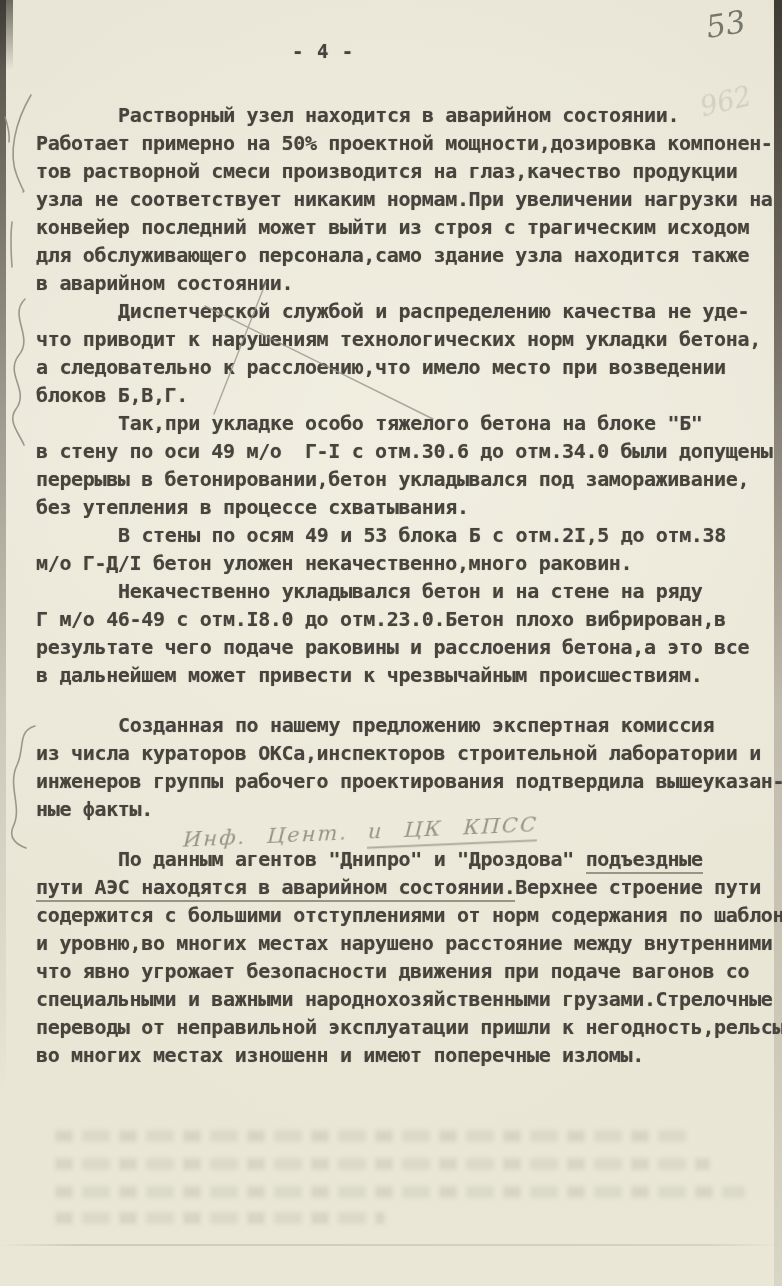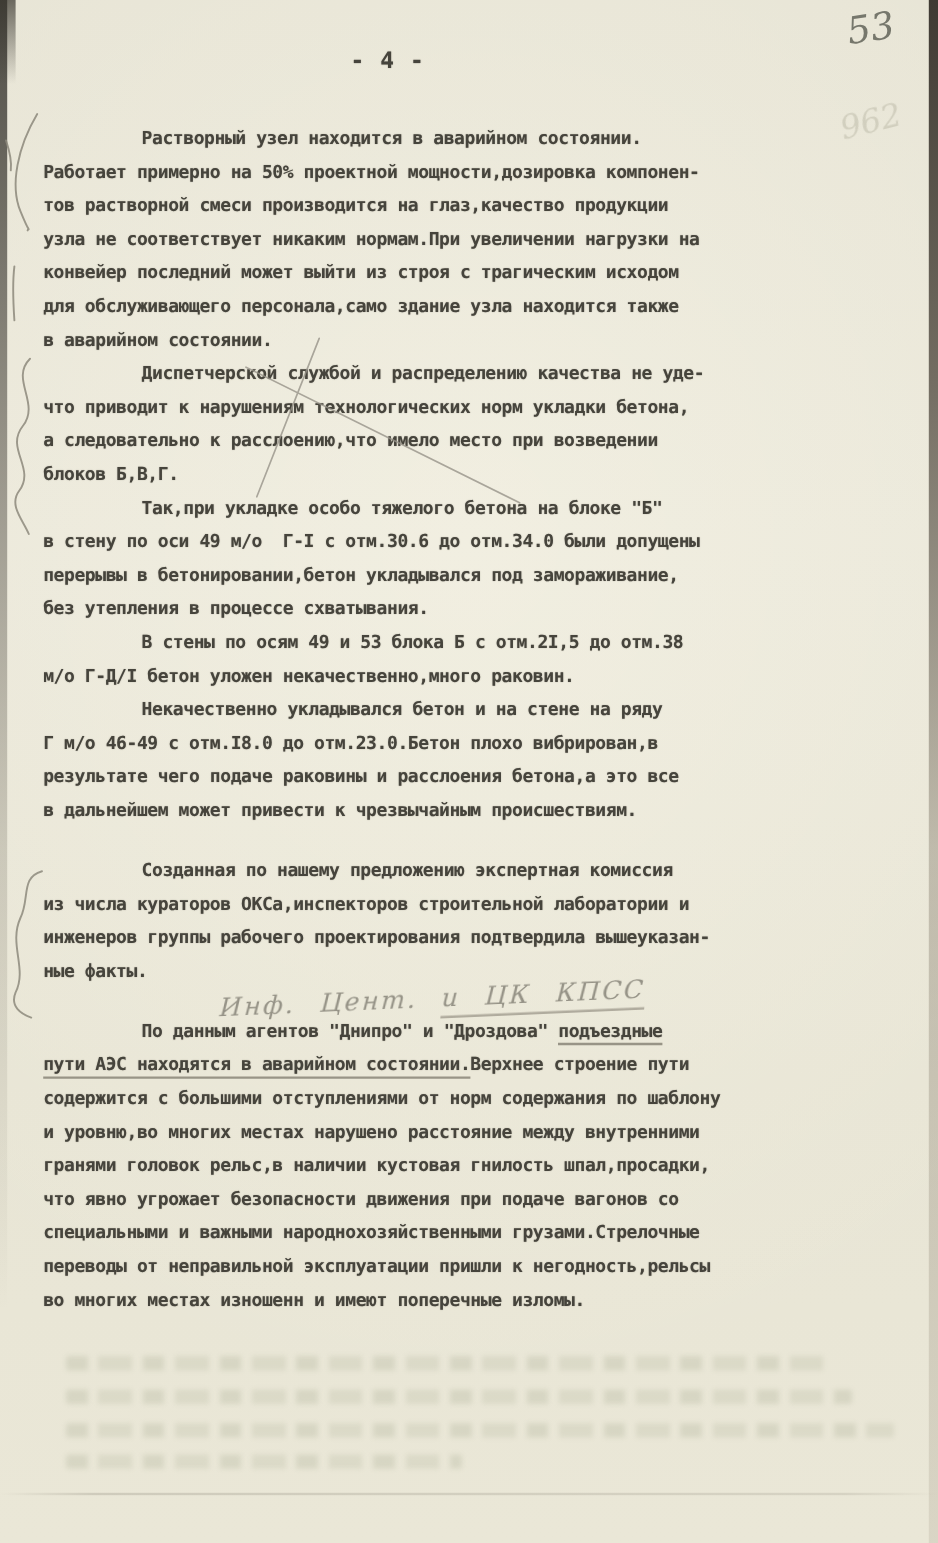--- a/index.html
+++ b/index.html
@@ -13,21 +13,21 @@
   .typed { font-weight:bold; color:#46443c; text-shadow:0 0 1px rgba(70,67,58,.45); }
   .page-number { position:absolute; left:292px; top:40px; font-size:19px; letter-spacing:1px; }
   .corner-number {
     position:absolute; left:706px; top:6px; font-family:"DejaVu Serif","Liberation Serif",serif;
     font-style:italic; font-size:31px; color:#63645a; transform:rotate(-9deg); opacity:.85;
   }
   .ghost-number {
     position:absolute; left:700px; top:86px; font-family:"DejaVu Serif","Liberation Serif",serif;
     font-style:italic; font-size:27px; color:#a6a490; opacity:.35; filter:blur(.6px); transform:rotate(-14deg);
   }
-  .text-body { position:absolute; left:36px; top:101px; width:740px; font-size:15px; letter-spacing:-.35px; }
+  .text-body { position:absolute; left:36px; top:101px; width:740px; font-size:20px; letter-spacing:-.35px; }
   .line { height:28px; line-height:28px; white-space:pre; }
   .line.indent { padding-left:82px; }
   .gap { height:22px; }
   .pencil-underline { border-bottom:2px solid rgba(108,103,90,.65); padding-bottom:1px; }
   .annotation {
     position:absolute; left:183px; top:820px; white-space:nowrap;
     font-family:"DejaVu Serif","Liberation Serif",serif; font-style:italic;
     font-size:21px; color:rgba(97,94,84,.62); letter-spacing:2px; word-spacing:12px;
     transform:rotate(-2.5deg) skewX(-6deg); filter:blur(.3px);
   }
@@ -87,21 +87,20 @@
       <div class="gap"></div>
       <div class="line indent"><span>Созданная по нашему предложению экспертная комиссия</span></div>
       <div class="line"><span>из числа кураторов ОКСа,инспекторов строительной лаборатории и</span></div>
       <div class="line"><span>инженеров группы рабочего проектирования подтвердила вышеуказан-</span></div>
       <div class="line"><span>ные факты.</span></div>
       <div class="gap"></div>
       <div class="line indent"><span>По данным агентов "Днипро" и "Дроздова" </span><span class="pencil-underline">подъездные</span></div>
       <div class="line"><span class="pencil-underline">пути АЭС находятся в аварийном состоянии.</span><span>Верхнее строение пути</span></div>
       <div class="line"><span>содержится с большими отступлениями от норм содержания по шаблону</span></div>
       <div class="line"><span>и уровню,во многих местах нарушено расстояние между внутренними</span></div>
-      <div class="line"><span>гранями головок рельс,в наличии кустовая гнилость шпал,просадки,</span></div>
       <div class="line"><span>что явно угрожает безопасности движения при подаче вагонов со</span></div>
       <div class="line"><span>специальными и важными народнохозяйственными грузами.Стрелочные</span></div>
       <div class="line"><span>переводы от неправильной эксплуатации пришли к негодность,рельсы</span></div>
       <div class="line"><span>во многих местах изношенн и имеют поперечные изломы.</span></div>
     </div>
 
   <div class="annotation">
     <span>Инф. Цент.</span><span class="u2">и ЦК КПСС</span>
   </div>
 

